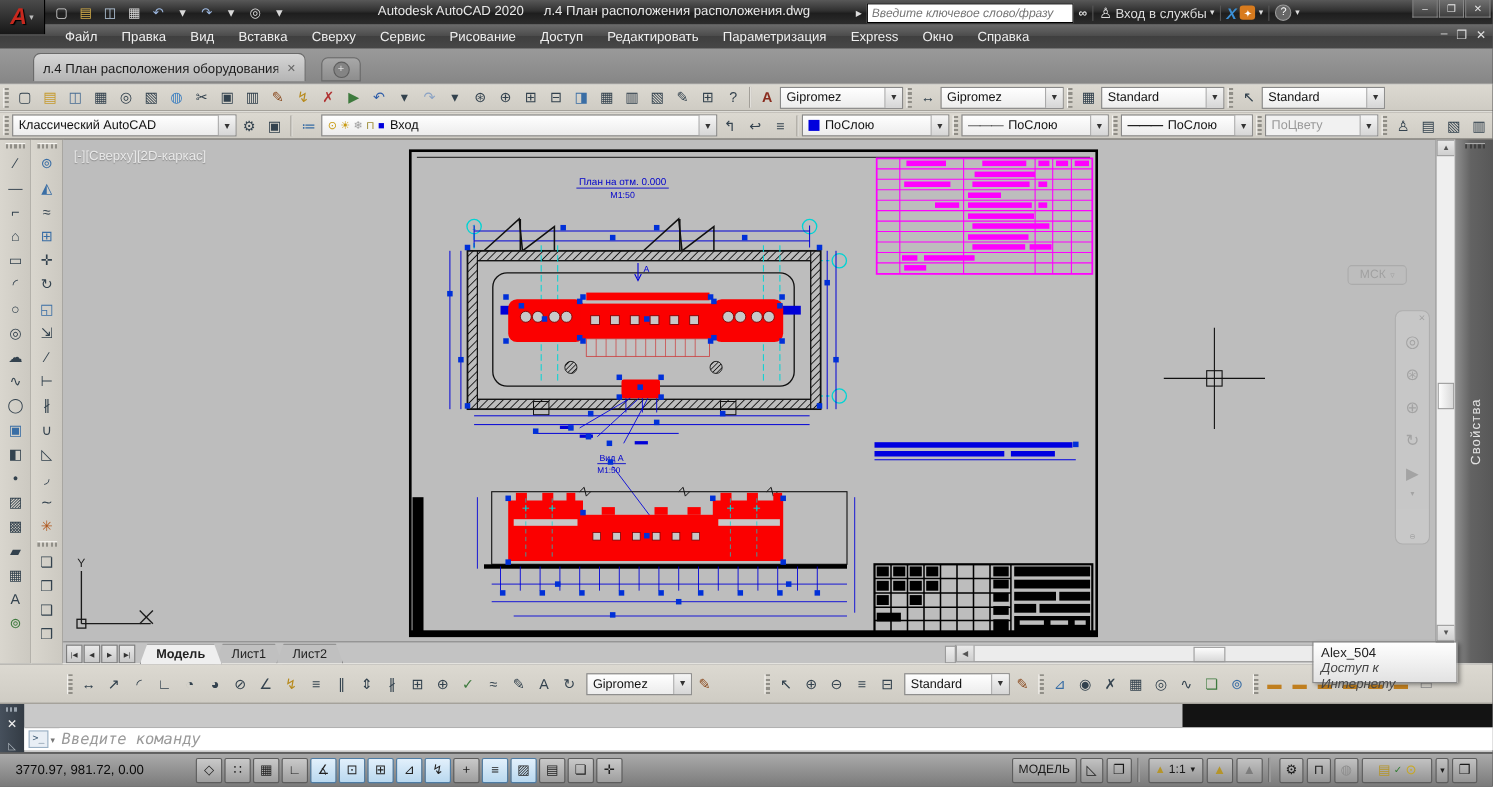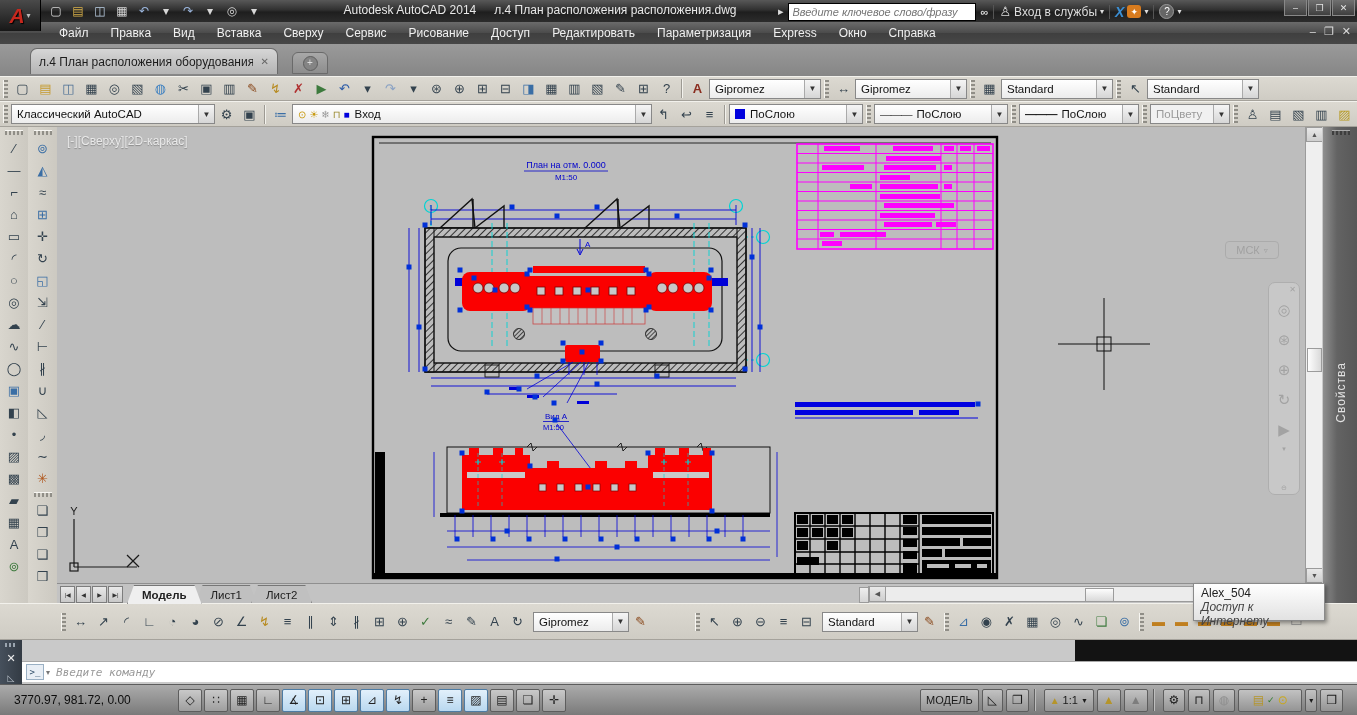--- a/index.html
+++ b/index.html
@@ -80,21 +80,21 @@
   .vtext{writing-mode:vertical-rl;transform:rotate(180deg);color:#e2e2e2;font-size:12px;letter-spacing:1px;margin-top:225px}
   
   .bottombar{left:0;top:603px;width:1357px;height:37px;padding-left:58px}
   
   .cmd{left:0;top:640px;width:1357px;height:44px;background:#c9c9c9}
   .cmdgrip{position:absolute;left:0;top:0;width:22px;height:44px;background:linear-gradient(90deg,#46505c,#333b44);display:flex;flex-direction:column;align-items:center;color:#eee}
   .cmdhist{position:absolute;left:22px;top:0;width:1053px;height:21px;background:#c9c9c9;font-family:"DejaVu Sans Mono",monospace;font-size:13px;color:#000;line-height:21px;padding-left:6px;box-sizing:border-box;white-space:pre}
   .cmdblack{position:absolute;left:1075px;top:0;width:282px;height:21px;background:#131313}
   .cmdin{position:absolute;left:22px;top:21px;width:1335px;height:21px;background:#fff;border-top:1px solid #a9a9a9;display:flex;align-items:center;padding-left:4px;box-sizing:border-box}
   .pbox{width:16px;height:14px;background:#e8eef5;border:1px solid #9ab0c4;color:#33506b;font-size:9px;font-family:"DejaVu Sans Mono",monospace;display:flex;align-items:center;justify-content:center}
-  .cmdin input{border:none;outline:none;flex:1;font-family:"DejaVu Sans Mono",monospace;font-size:11px;height:18px}
+  .cmdin input{border:none;outline:none;flex:1;font-family:"DejaVu Sans Mono",monospace;font-size:14px;height:18px}
   .cmdin input::placeholder{color:#9a9a9a;font-style:italic}
   
   .status{left:0;top:684px;width:1357px;height:31px;background:linear-gradient(#ababab,#7a7a7a);border-top:1px solid #5c5c5c;display:flex;align-items:center;padding:0 4px;box-sizing:border-box}
   .coords{width:150px;font-size:12px;color:#0c0c0c;padding-left:10px;white-space:nowrap}
   .stg{width:22px;height:21px;border:1px solid #5d5d5d;border-radius:2px;background:linear-gradient(#c9c9c9,#9e9e9e);display:flex;align-items:center;justify-content:center;font-size:12px;color:#222;margin-right:2px;flex:none}
   .stg.on{background:linear-gradient(#e2f0fb,#b9d8ef);border-color:#4e7ca4}
   .srb{height:21px;border:1px solid #5d5d5d;border-radius:2px;background:linear-gradient(#c2c2c2,#949494);display:flex;align-items:center;justify-content:center;font-size:12px;color:#1a1a1a;margin-left:3px;padding:0 5px;flex:none;white-space:nowrap}
   .ssep{width:1px;height:22px;background:#606060;border-right:1px solid #bdbdbd;margin:0 5px;flex:none}
   
   .tooltip{left:1193px;top:583px;width:132px;height:38px;background:linear-gradient(#ffffff,#e2e2e2);border:1px solid #8a8a8a;box-shadow:2px 2px 4px rgba(0,0,0,.4);z-index:60;padding:2px 7px;box-sizing:border-box}
@@ -115,21 +115,21 @@
     <span class="qi" style="color: rgb(188, 208, 228);">◫</span>
     <span class="qi">▦</span>
     <span class="qi" style="color: rgb(157, 184, 224);">↶</span>
     <span class="qi">▾</span>
     <span class="qi" style="color: rgb(157, 184, 224);">↷</span>
     <span class="qi">▾</span>
     <span class="qi">◎</span>
     <span class="qi">▾</span>
 </div>
 <div class="abs titles">
-  <span>Autodesk AutoCAD 2014</span>
+  <span>Autodesk AutoCAD 2020</span>
   <span>л.4 План расположения расположения.dwg</span>
 </div>
 <div class="abs ic" style="left:778px">
   <span style="margin-right:4px">▸</span>
   <input class="icsearch" placeholder="Введите ключевое слово/фразу" style="">
   <span style="font-weight:bold;margin-left:5px">∞</span>
   <span class="icsep"></span>
   <span style="font-size:13px">♙</span>
   <span style="margin:0 3px;font-size:12px">Вход в службы</span>
   <span style="font-size:8px">▾</span>
@@ -277,21 +277,21 @@
     <span>ПоСлою</span>
       <span class="arr">▼</span>
   </div>
   <span class="vgrip"></span>
   <div class="combo" style="width:120px">
     <span style="letter-spacing:-1px;color:#222;margin-right:5px;font-weight:bold">———</span>
     <span>ПоСлою</span>
       <span class="arr">▼</span>
   </div>
   <span class="vgrip"></span>
-  <div class="combo dis" style="width:80px">
+  <div class="combo dis" style="width:103px">
     <span>ПоЦвету</span>
       <span class="arr">▼</span>
   </div>
   <span class="vgrip"></span>
   <span style="display:flex">
     <span class="ti">♙</span>
       <span class="ti">▤</span>
       <span class="ti">▧</span>
       <span class="ti">▥</span>
       <span class="ti" style="color: rgb(183, 154, 32);">▨</span>

